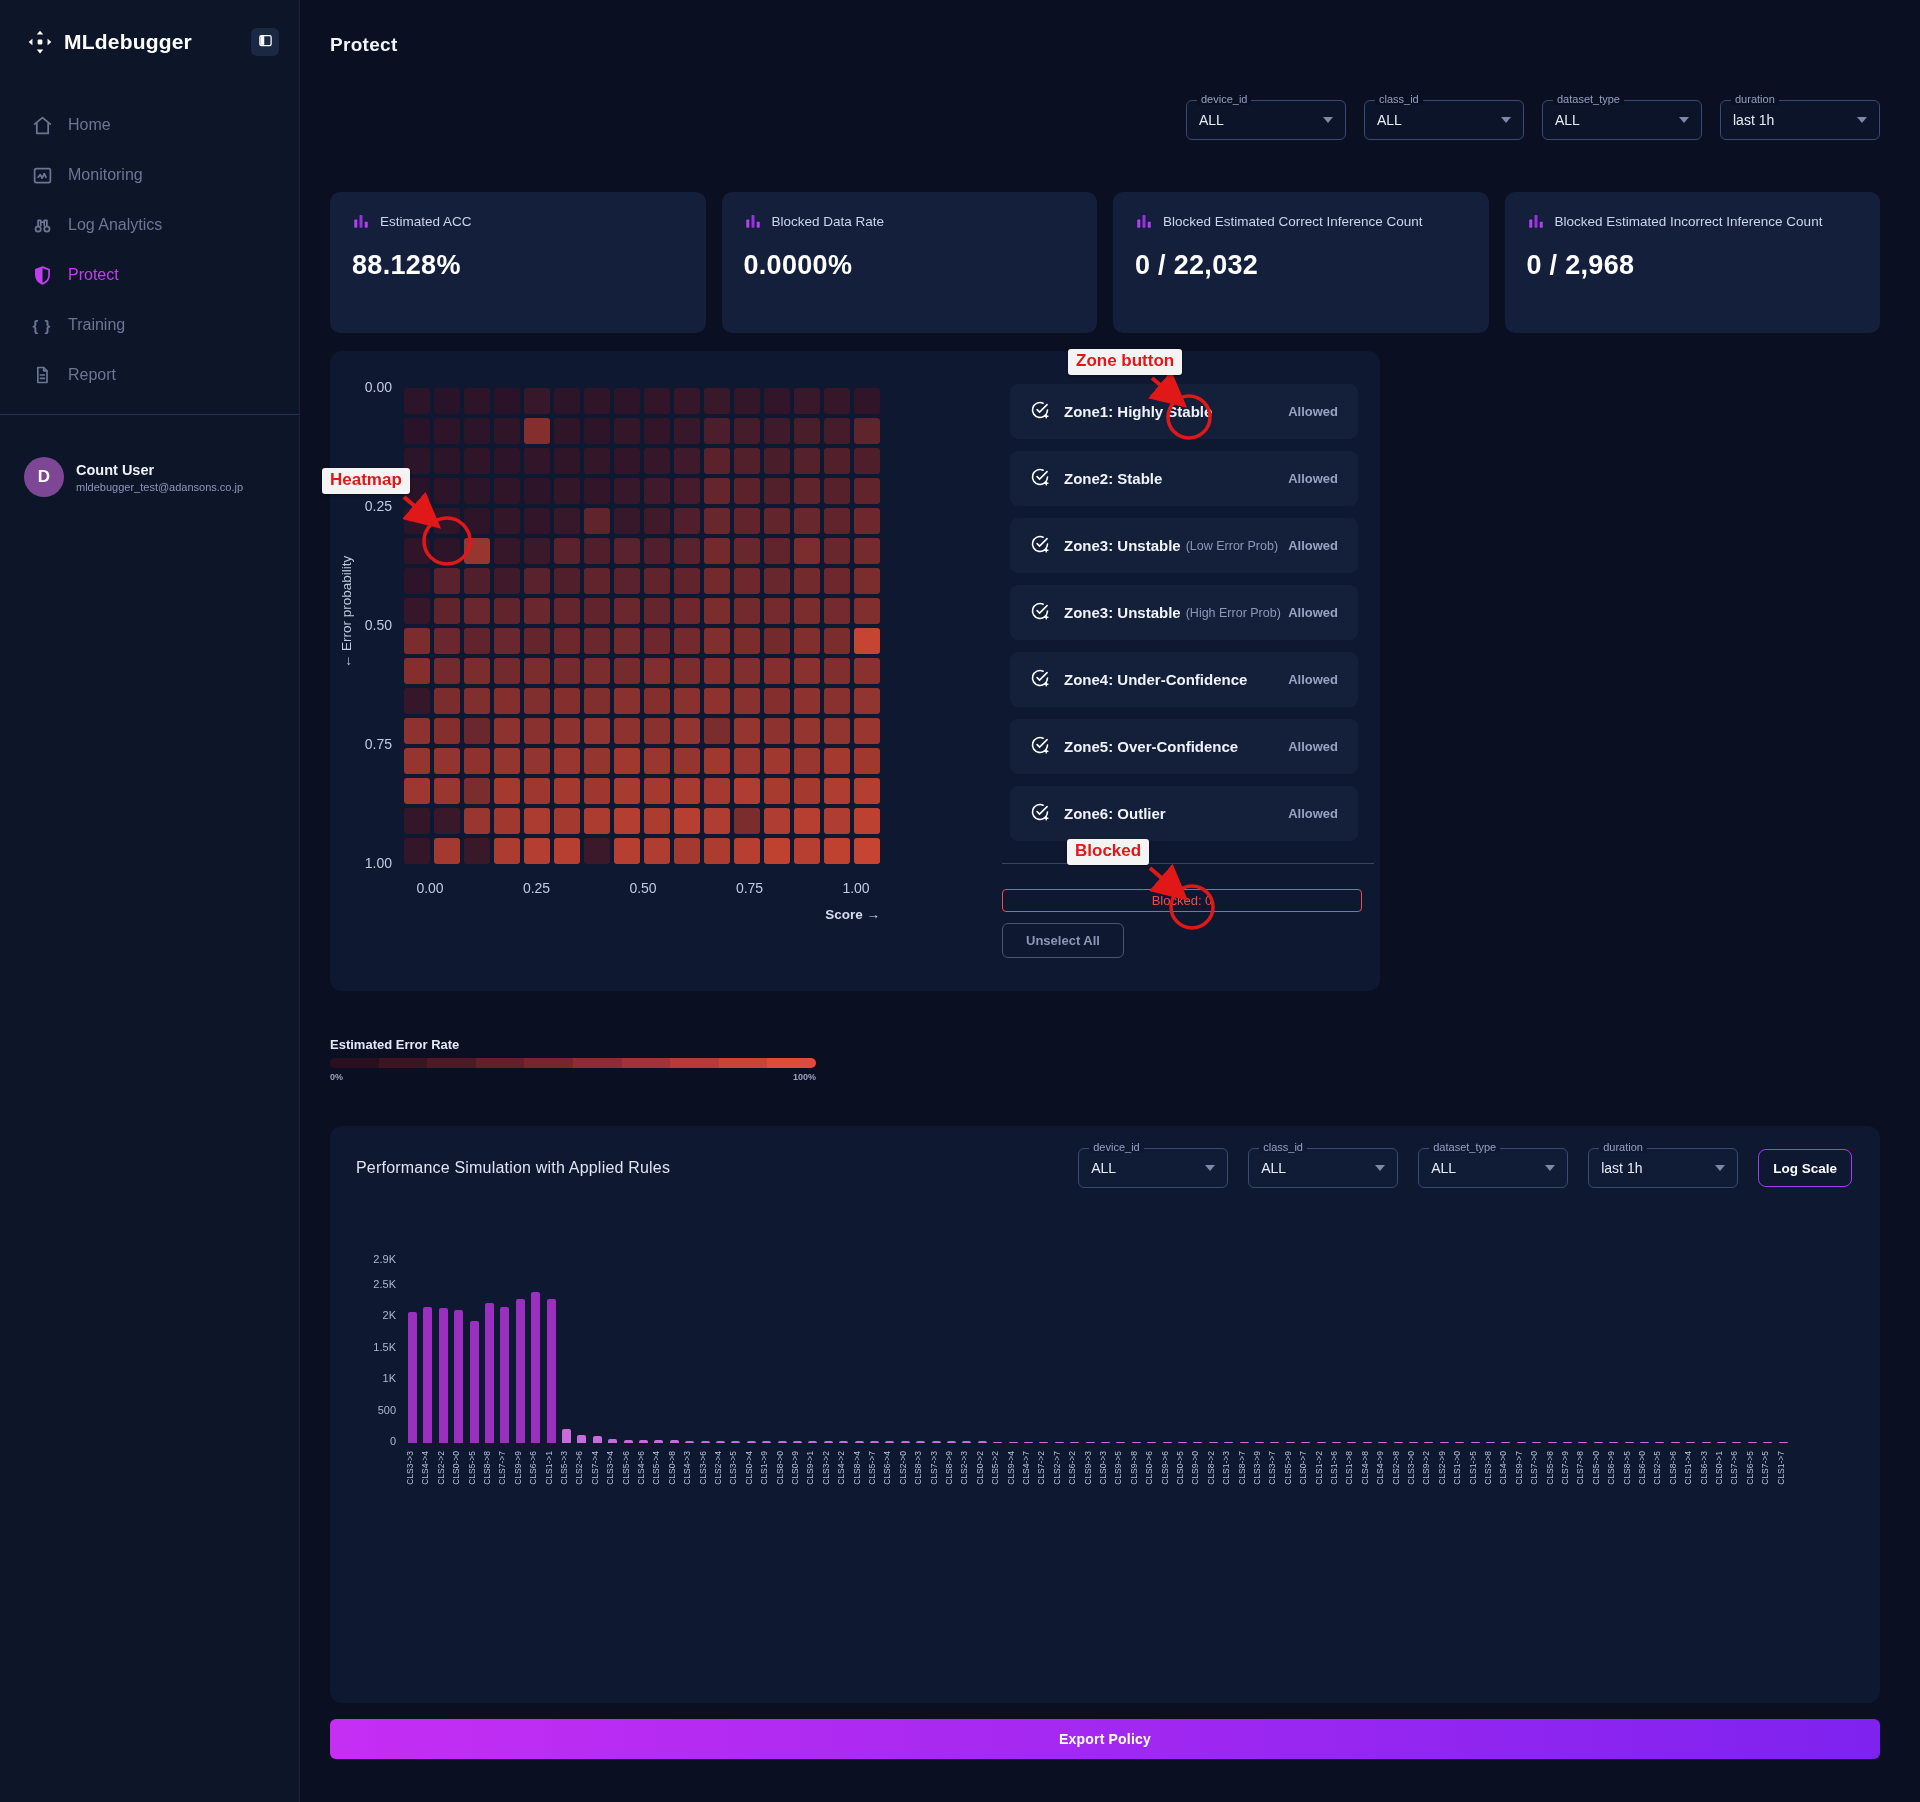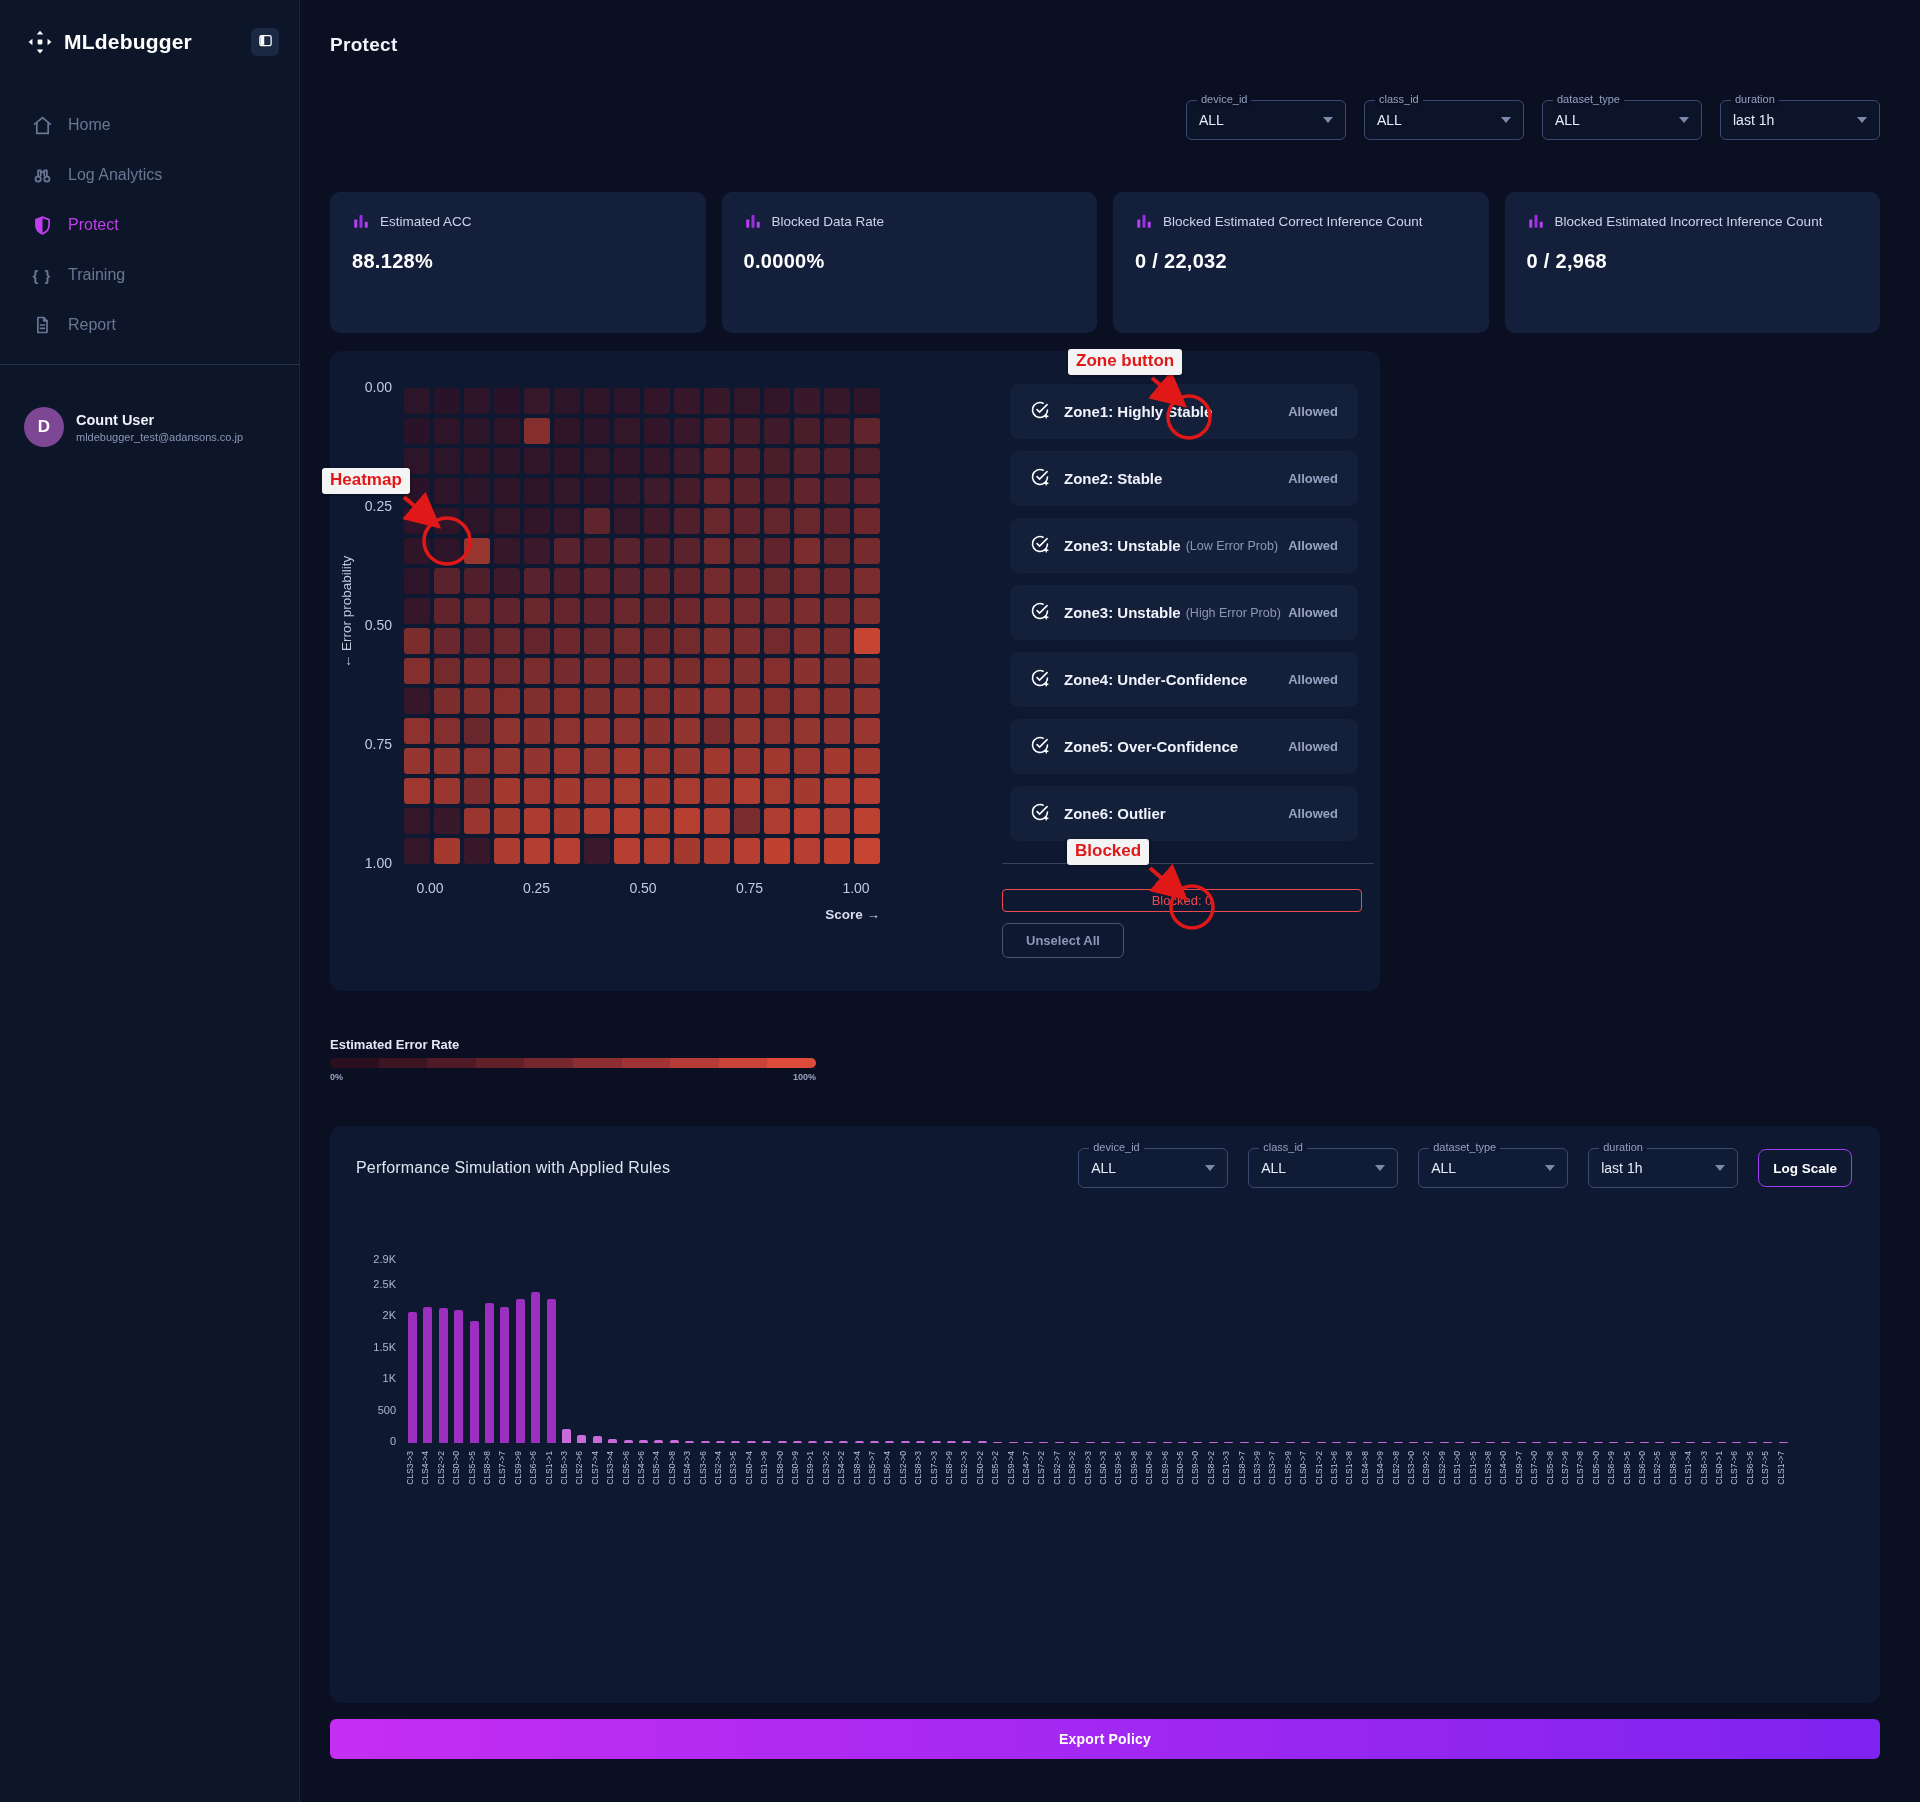--- a/index.html
+++ b/index.html
@@ -35,21 +35,21 @@
   .filters-row { display:flex; justify-content:flex-end; gap:18px; margin-top:44px; }
   .select { position:relative; width:160px; height:40px; border:1px solid #3a4a70; border-radius:6px; display:flex; align-items:center; padding:0 12px; cursor:pointer; background:rgba(16,26,52,.45); }
   .select-label { position:absolute; top:-8px; left:10px; font-size:11px; color:#93a0c2; background:#0a1022; padding:0 4px; }
   .select-value { font-size:14px; color:#e8ecf8; }
   .chevron { margin-left:auto; width:0; height:0; border-left:5px solid transparent; border-right:5px solid transparent; border-top:6px solid #7d88aa; }
 
   .stats-row { display:flex; gap:16px; margin-top:52px; }
   .stat-card { flex:1; height:141px; background:#141f3c; border-radius:10px; padding:20px 22px; }
   .stat-head { display:flex; align-items:flex-start; gap:10px; }
   .stat-label { font-size:13.5px; color:#cdd4e8; line-height:1.35; padding-top:1px; }
-  .stat-value { font-size:20px; font-weight:bold; color:#ffffff; margin-top:16px; letter-spacing:.3px; }
+  .stat-value { font-size:27px; font-weight:bold; color:#ffffff; margin-top:16px; letter-spacing:.3px; }
 
   
   .heat-panel { position:relative; width:1050px; height:640px; margin-top:18px; background:#0e1830; border-radius:12px; }
   .hm-grid { position:absolute; left:74px; top:37px; width:476px; height:476px; display:grid; grid-template-columns:repeat(16,1fr); grid-template-rows:repeat(16,1fr); gap:4px; }
   .hm-cell { border-radius:3px; }
   .hm-yt { position:absolute; left:6px; width:56px; text-align:right; font-size:14px; color:#c3cade; }
   .hm-xt { position:absolute; top:529px; transform:translateX(-50%); font-size:14px; color:#c3cade; }
   .hm-ylabel { position:absolute; left:-72px; top:252px; width:180px; height:18px; transform:rotate(-90deg); font-size:13.5px; color:#c3cade; text-align:center; }
   .hm-score { position:absolute; left:74px; top:556px; width:476px; text-align:right; font-size:13.5px; font-weight:bold; color:#d7dcef; }
 
@@ -121,20 +121,29 @@
     </div>
     <nav>
       <div class="nav-item">
         <span class="nav-icon">
           <svg width="21" height="21" viewBox="0 0 24 24" fill="none" stroke="currentColor" stroke-width="2" stroke-linecap="round" stroke-linejoin="round">
               <path d="M3 10.5 12 3l9 7.5"></path>
               <path d="M5.5 9.5V21h13V9.5"></path>
             </svg>
         </span>
         <span>Home</span>
+      </div>
+      <div class="nav-item">
+        <span class="nav-icon">
+          <svg width="21" height="21" viewBox="0 0 24 24" fill="none" stroke="currentColor" stroke-width="2" stroke-linecap="round" stroke-linejoin="round">
+              <rect x="3" y="4" width="18" height="16" rx="2"></rect>
+              <path d="M7 14l2.5-3 2 4 2.5-5 2 4"></path>
+            </svg>
+        </span>
+        <span>Monitoring</span>
       </div>
       <div class="nav-item">
         <span class="nav-icon">
           <svg width="21" height="21" viewBox="0 0 24 24" fill="none" stroke="currentColor" stroke-width="2" stroke-linecap="round" stroke-linejoin="round">
               <circle cx="7" cy="16" r="3"></circle>
               <circle cx="17" cy="16" r="3"></circle>
               <path d="M7 13V6h3v6M17 13V6h-3v6M10 8h4"></path>
             </svg>
         </span>
         <span>Log Analytics</span>

